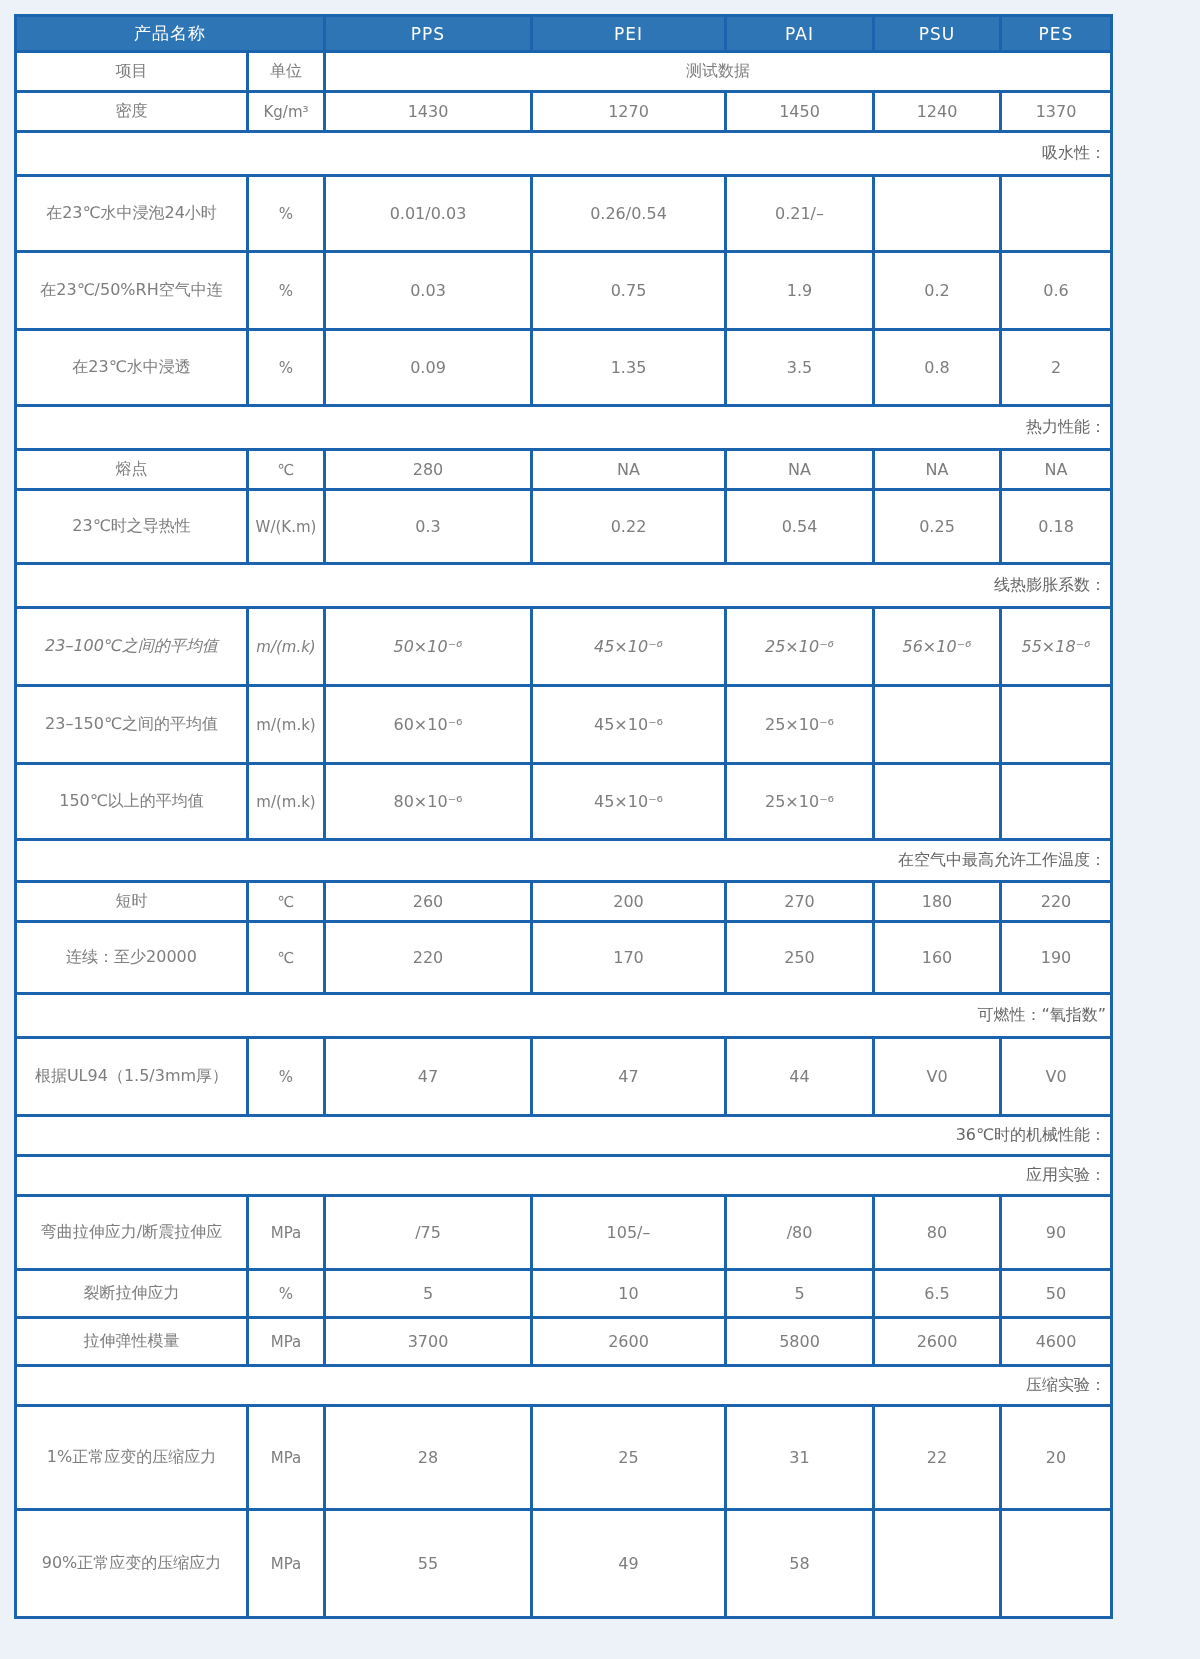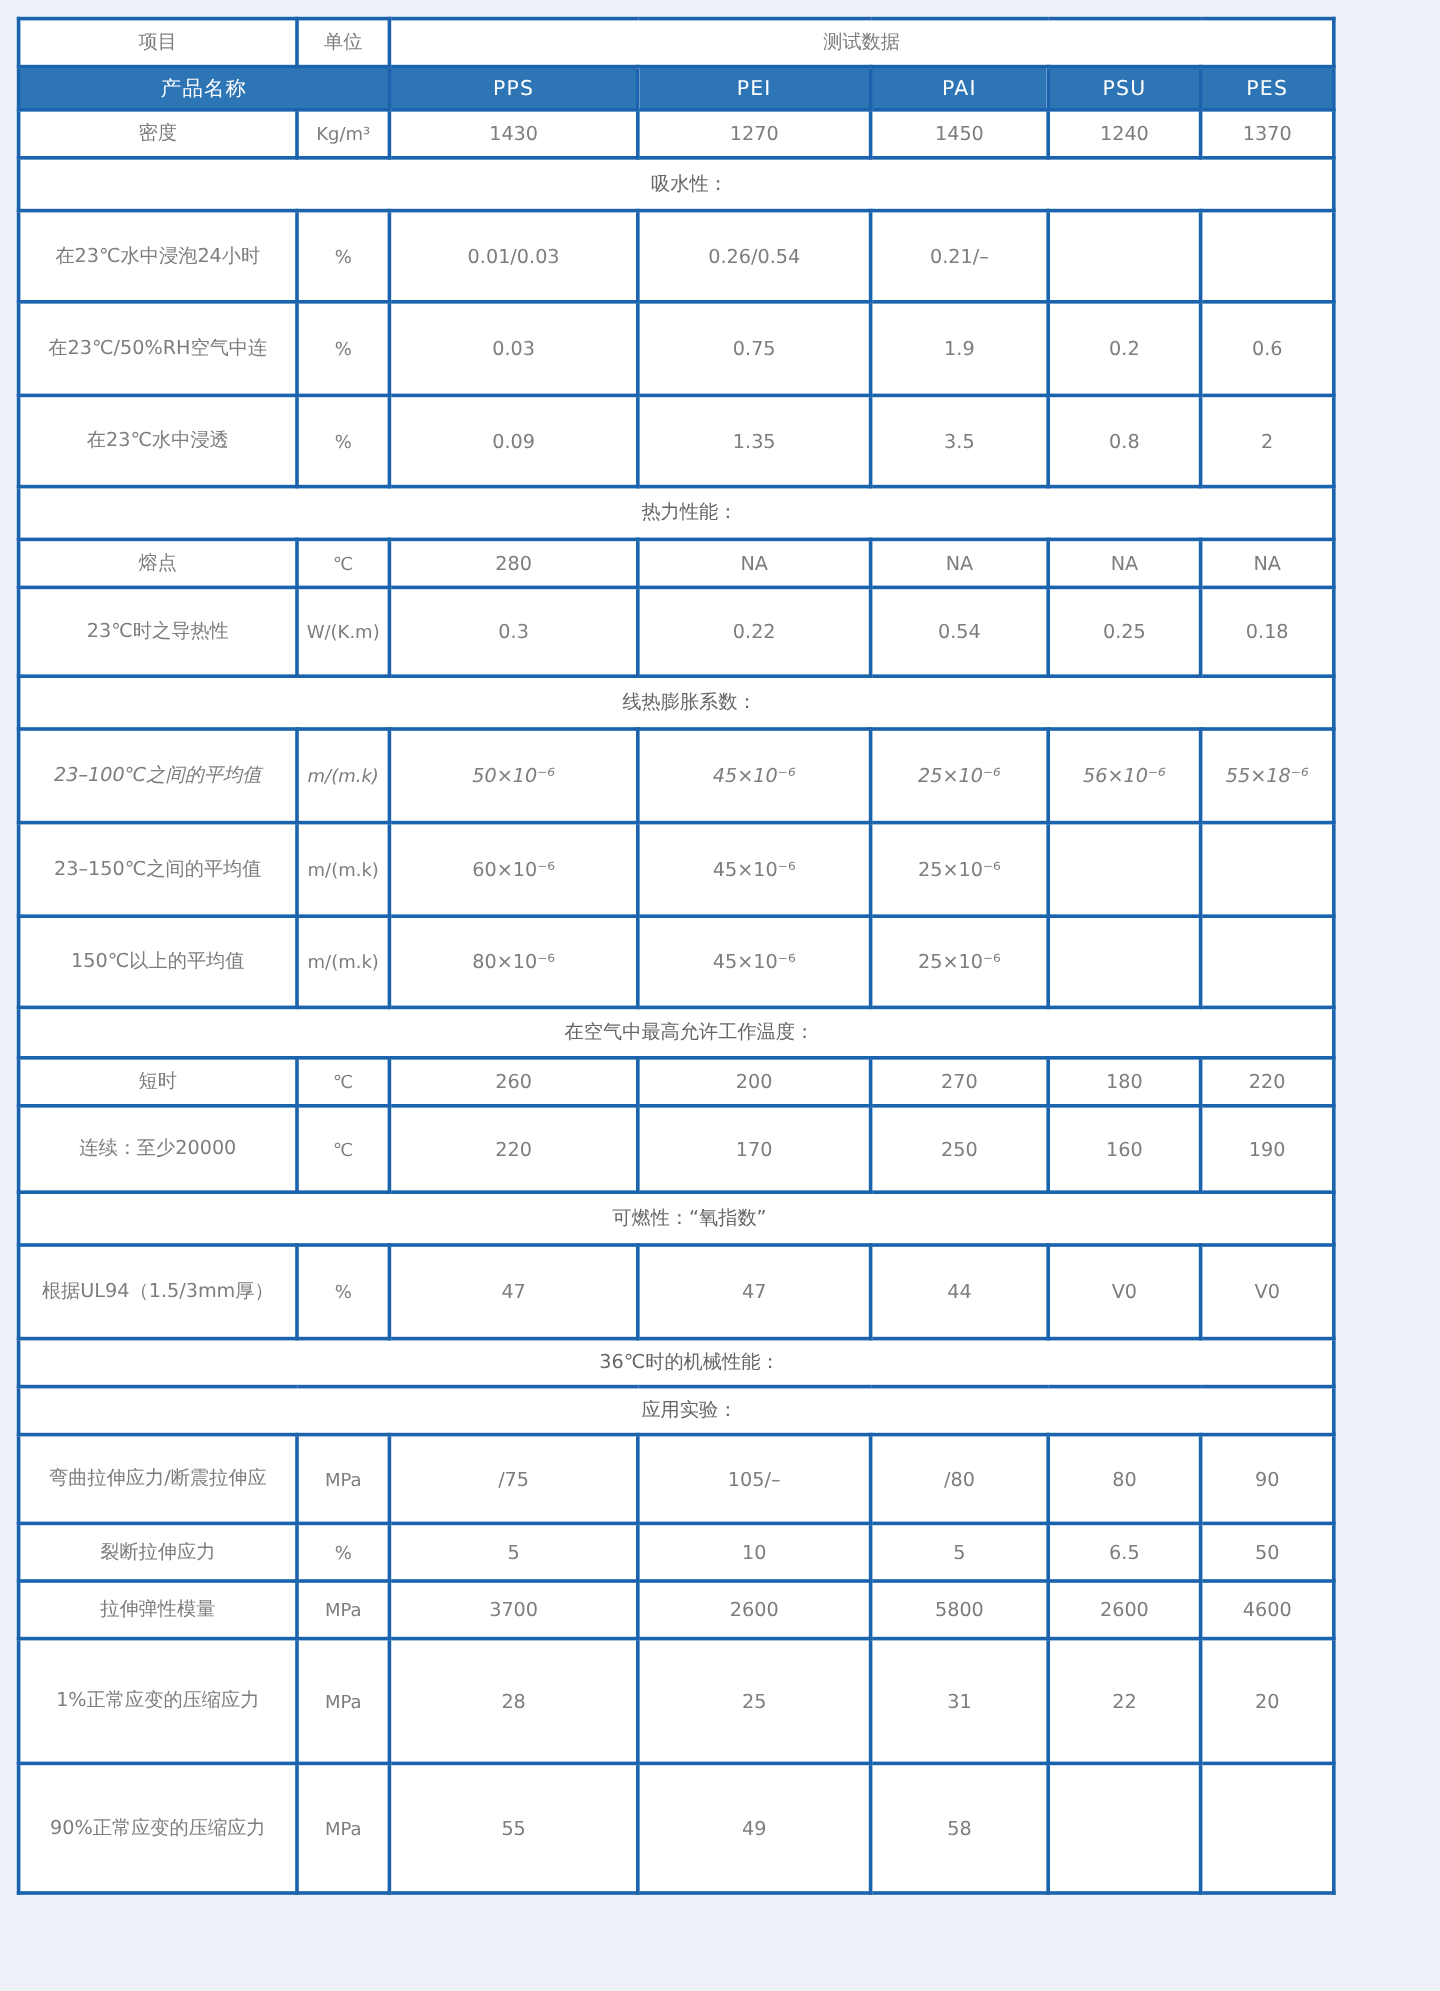--- a/index.html
+++ b/index.html
@@ -36,52 +36,52 @@
     overflow:hidden;
     white-space:nowrap;
   }
   table.spec thead th{
     background:var(--header-bg);
     color:var(--header-text);
     font-size:17px;
     letter-spacing:1px;
   }
   table.spec tr.section td{
-    text-align:center;
+    text-align:right;
     padding-left:26px;
     color:var(--section-text);
   }
   table.spec td.unit{font-size:15px;}
 </style>
 </head>
 <body>
 
 <table class="spec">
   <colgroup>
     <col style="width:232px">
     <col style="width:77px">
     <col style="width:207px">
     <col style="width:194px">
     <col style="width:148px">
     <col style="width:127px">
     <col style="width:111px">
   </colgroup>
   <thead>
-    <tr style="height:40px">
-      <td>项目</td>
-      <td>单位</td>
-      <td colspan="5">测试数据</td>
-    </tr>
     <tr style="height:36px">
       <th colspan="2">产品名称</th>
       <th>PPS</th>
       <th>PEI</th>
       <th>PAI</th>
       <th>PSU</th>
       <th>PES</th>
+    </tr>
+    <tr style="height:40px">
+      <td>项目</td>
+      <td>单位</td>
+      <td colspan="5">测试数据</td>
     </tr>
   </thead>
   <tbody id="table-body">
       <tr style="height: 40px;">
         <td class="label">密度</td>
         <td class="unit">Kg/m³</td>
         <td class="val">1430</td>
         <td class="val">1270</td>
         <td class="val">1450</td>
         <td class="val">1240</td>
@@ -227,20 +227,23 @@
       </tr>
       <tr style="height: 48px;">
         <td class="label">拉伸弹性模量</td>
         <td class="unit">MPa</td>
         <td class="val">3700</td>
         <td class="val">2600</td>
         <td class="val">5800</td>
         <td class="val">2600</td>
         <td class="val">4600</td>
       </tr>
+      <tr class="section" style="height: 40px;">
+        <td colspan="7">压缩实验：</td>
+      </tr>
       <tr style="height: 104px;">
         <td class="label">1%正常应变的压缩应力</td>
         <td class="unit">MPa</td>
         <td class="val">28</td>
         <td class="val">25</td>
         <td class="val">31</td>
         <td class="val">22</td>
         <td class="val">20</td>
       </tr>
       <tr style="height: 108px;">

